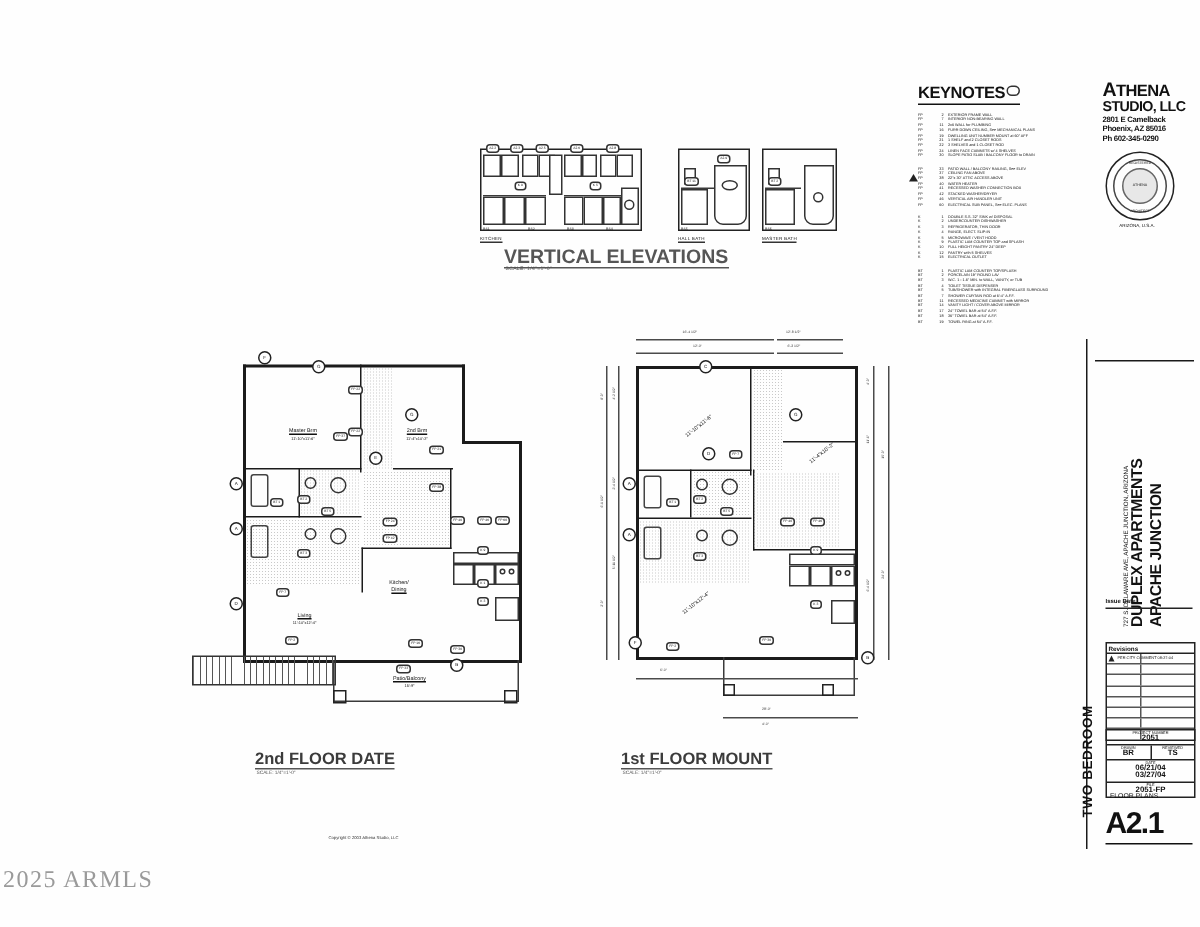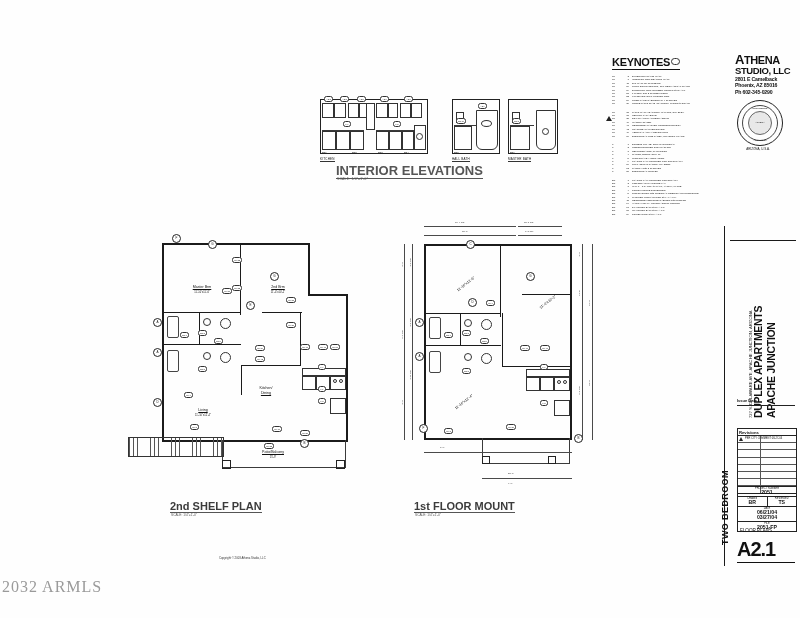--- a/index.html
+++ b/index.html
@@ -579,21 +579,21 @@
     <div class="thinline" style="left:510px; top:125px; width:24px; height:.8px;"></div>
     <div class="cab" style="left:536px; top:110px; width:20px; height:40px; border-radius:0 0 6px 6px;"></div>
     <div class="appl" style="left:542px; top:128px; width:7px; height:7px;"></div>
     <div class="keytag" style="left:512px; top:118px;">BT 2</div>
     <div class="tiny" style="position:absolute; left:510px; top:151px;">BS6</div>
 
     <div class="elev-caption" style="left:320px; top:157px;">KITCHEN</div>
     <div class="elev-caption" style="left:452px; top:157px;">HALL BATH</div>
     <div class="elev-caption" style="left:508px; top:157px;">MASTER BATH</div>
 
-    <div class="elev-title" style="left:336px; top:163px;">INTERIOR ELEVATIONS</div>
+    <div class="elev-title" style="left:336px; top:163px;">VERTICAL ELEVATIONS</div>
     <div class="elev-scale" style="left:337px; top:177px;">SCALE: 1/4"=1'-0"</div>
   </div>
 
   <div id="plan2">
 
     <div class="wall" style="left:162px; top:243px; width:148px; height:1.6px;"></div>
     <div class="wall" style="left:162px; top:243px; width:1.6px; height:198px;"></div>
     <div class="wall" style="left:308px; top:243px; width:1.6px; height:52px;"></div>
     <div class="wall" style="left:308px; top:294px; width:40px; height:1.6px;"></div>
     <div class="wall" style="left:346px; top:294px; width:1.6px; height:148px;"></div>
@@ -671,21 +671,21 @@
     <div class="keytag" style="left:330px; top:344px;">FP 60</div>
     <div class="keytag" style="left:318px; top:364px;">K 9</div>
     <div class="keytag" style="left:318px; top:386px;">K 1</div>
     <div class="keytag" style="left:318px; top:398px;">K 3</div>
     <div class="keytag" style="left:272px; top:426px;">FP 16</div>
     <div class="keytag" style="left:264px; top:443px;">FP 33</div>
     <div class="keytag" style="left:190px; top:424px;">FP 2</div>
     <div class="keytag" style="left:300px; top:430px;">FP 30</div>
     <div class="keytag" style="left:184px; top:392px;">FP 7</div>
 
-    <div class="plan-title" style="left:170px; top:500px;">2nd SHELF PLAN</div>
+    <div class="plan-title" style="left:170px; top:500px;">2nd FLOOR DATE</div>
     <div class="plan-scale" style="left:171px; top:513px;">SCALE: 1/4"=1'-0"</div>
   </div>
 
   <div id="plan1">
 
     <div class="dimline" style="left:424px; top:226px; width:92px;"></div>
     <div class="dimline" style="left:518px; top:226px; width:44px;"></div>
     <div class="dimtxt" style="left:455px; top:221px;">16'-4 1/2"</div>
     <div class="dimtxt" style="left:524px; top:221px;">12'-8 1/2"</div>
     <div class="dimline" style="left:424px; top:235px; width:92px;"></div>
@@ -777,14 +777,14 @@
     <div class="keytag" style="left:540px; top:364px;">K 9</div>
     <div class="keytag" style="left:540px; top:400px;">K 3</div>
     <div class="keytag" style="left:506px; top:424px;">FP 30</div>
     <div class="keytag" style="left:444px; top:428px;">FP 2</div>
 
     <div class="plan-title" style="left:414px; top:500px;">1st FLOOR MOUNT</div>
     <div class="plan-scale" style="left:415px; top:513px;">SCALE: 1/4"=1'-0"</div>
   </div>
 
   <div id="copyright">Copyright © 2003 Athena Studio, LLC</div>
-  <div id="watermark">2032 ARMLS</div>
+  <div id="watermark">2025 ARMLS</div>
 </div>
 
 </body></html>

